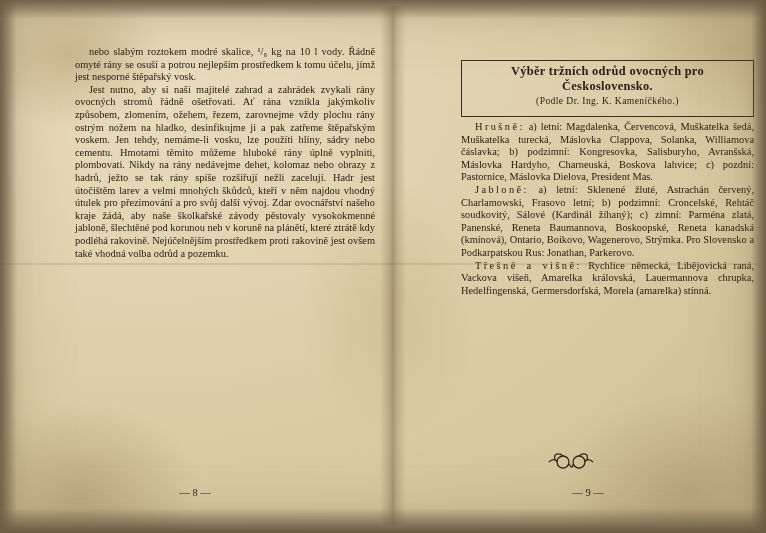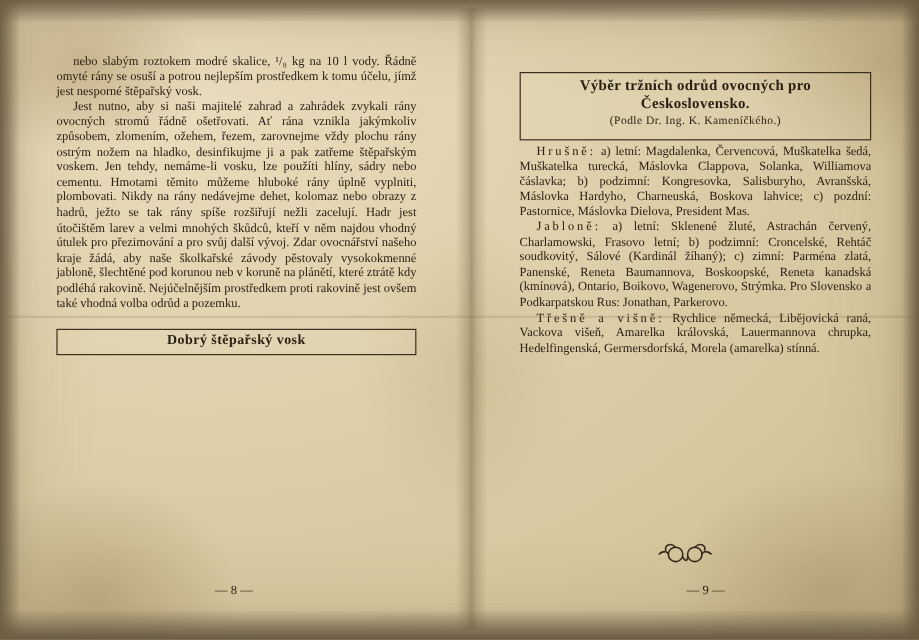--- a/index.html
+++ b/index.html
@@ -87,20 +87,21 @@
   #page-right { left: 393px; width: 373px; }
 
   .col {
     position: absolute;
     font-size: 10.4px;
     line-height: 12.6px;
     color: #2b2115;
     text-align: justify;
     text-justify: inter-word;
     hyphens: manual;
+    margin-left: 28px;
   }
   #col-left {
     left: 47px;
     top: 46px;
     width: 300px;
   }
   #col-right {
     left: 40px;
     top: 46px;
     width: 293px;
@@ -178,21 +179,20 @@
   <div class="stain" style="left:560px; top:390px; width:260px; height:200px; background: radial-gradient(ellipse, rgba(140,112,66,0.32), rgba(140,112,66,0) 70%);"></div>
   <div class="stain" style="left:300px; top:180px; width:180px; height:260px; background: radial-gradient(ellipse, rgba(160,130,80,0.18), rgba(160,130,80,0) 70%);"></div>
 
   <div class="fold" style="top:263px;"></div>
 
   <div class="page" id="page-left">
     <div class="col" id="col-left">
       <p>nebo slabým roztokem modré skalice, ¹/₈ kg na 10 l vody. Řádně omyté rány se osuší a potrou nejlepším prostředkem k tomu účelu, jímž jest nesporné štěpařský vosk.</p>
       <p>Jest nutno, aby si naši majitelé zahrad a zahrádek zvykali rány ovocných stromů řádně ošetřovati. Ať rána vznikla jakýmkoliv způsobem, zlomením, ožehem, řezem, zarovnejme vždy plochu rány ostrým nožem na hladko, desinfikujme ji a pak zatřeme štěpařským voskem. Jen tehdy, nemáme-li vosku, lze použíti hlíny, sádry nebo cementu. Hmotami těmito můžeme hluboké rány úplně vyplniti, plombovati. Nikdy na rány nedávejme dehet, kolomaz nebo obrazy z hadrů, ježto se tak rány spíše rozšiřují nežli zacelují. Hadr jest útočištěm larev a velmi mnohých škůdců, kteří v něm najdou vhodný útulek pro přezimování a pro svůj další vývoj. Zdar ovocnářství našeho kraje žádá, aby naše školkařské závody pěstovaly vysokokmenné jabloně, šlechtěné pod korunou neb v koruně na plánětí, které ztrátě kdy podléhá rakovině. Nejúčelnějším prostředkem proti rakovině jest ovšem také vhodná volba odrůd a pozemku.</p>
 
-      <div class="heading-box">Dobrý štěpařský vosk</div>
 
     </div>
     <div class="pageno" id="pageno-left">— 8 —</div>
   </div>
 
   <div class="page" id="page-right">
     <div class="col" id="col-right">
 
       <div class="heading-box">
         <span class="sec-title">Výběr tržních odrůd ovocných</span>

